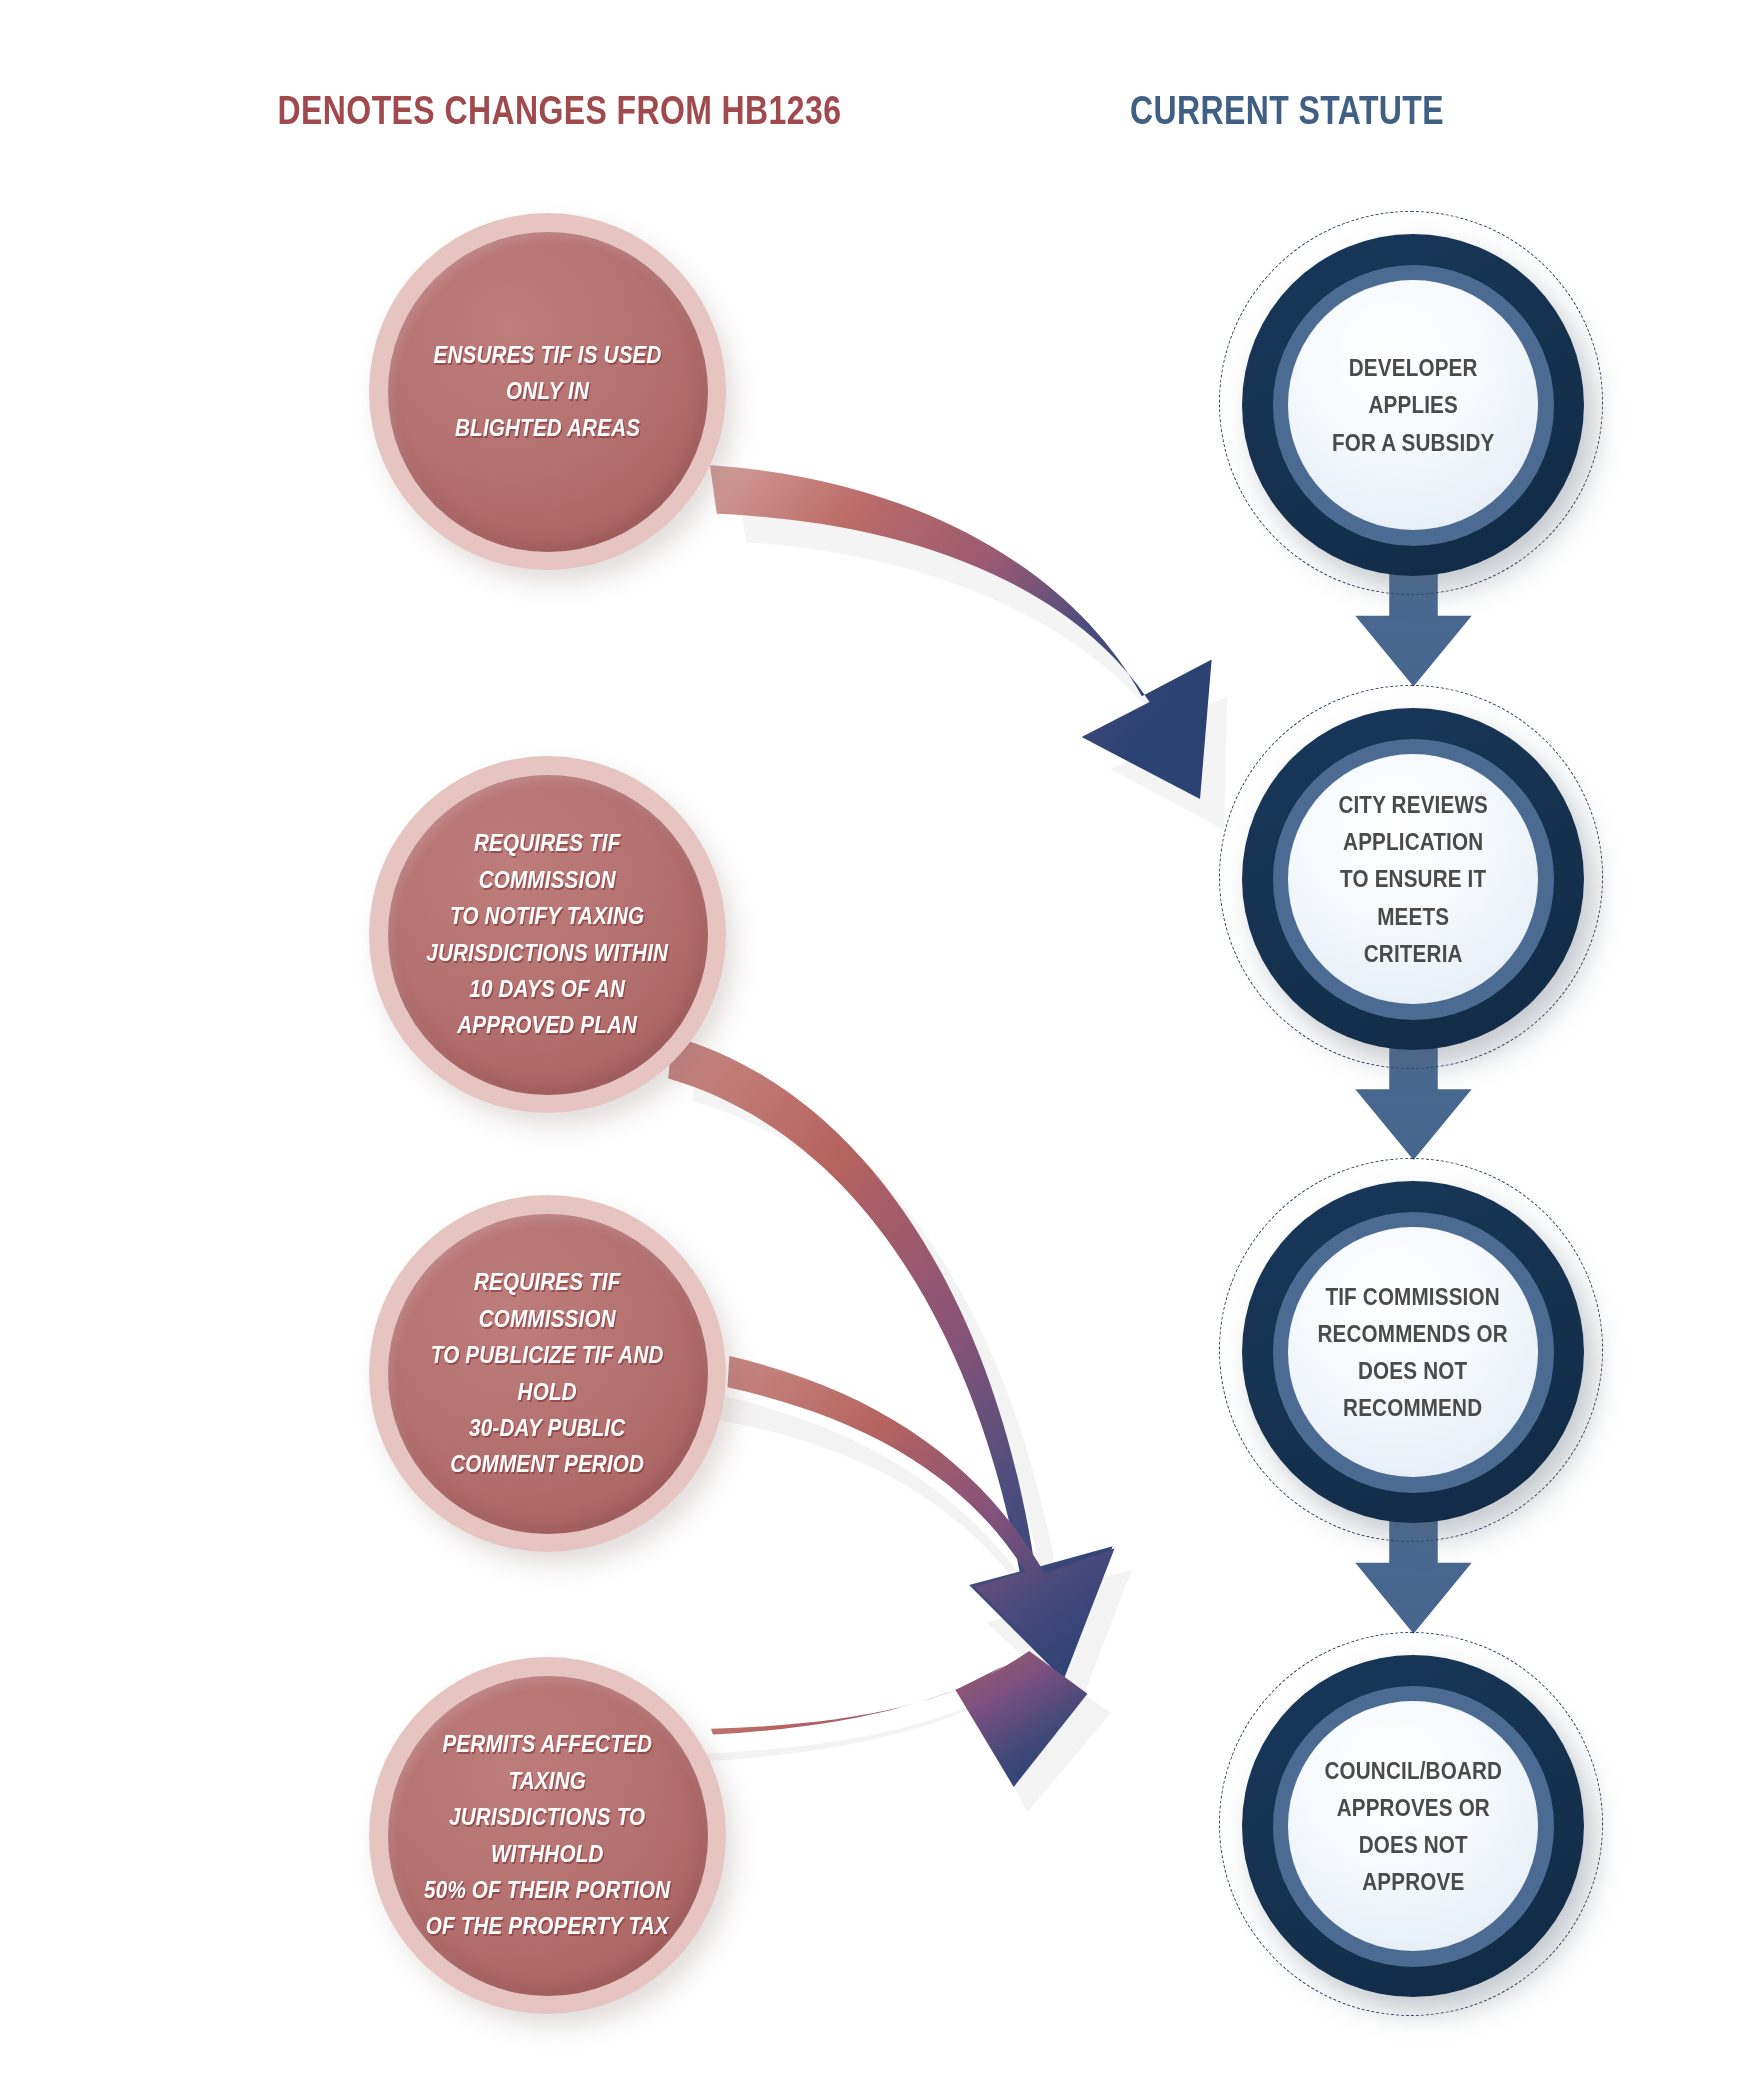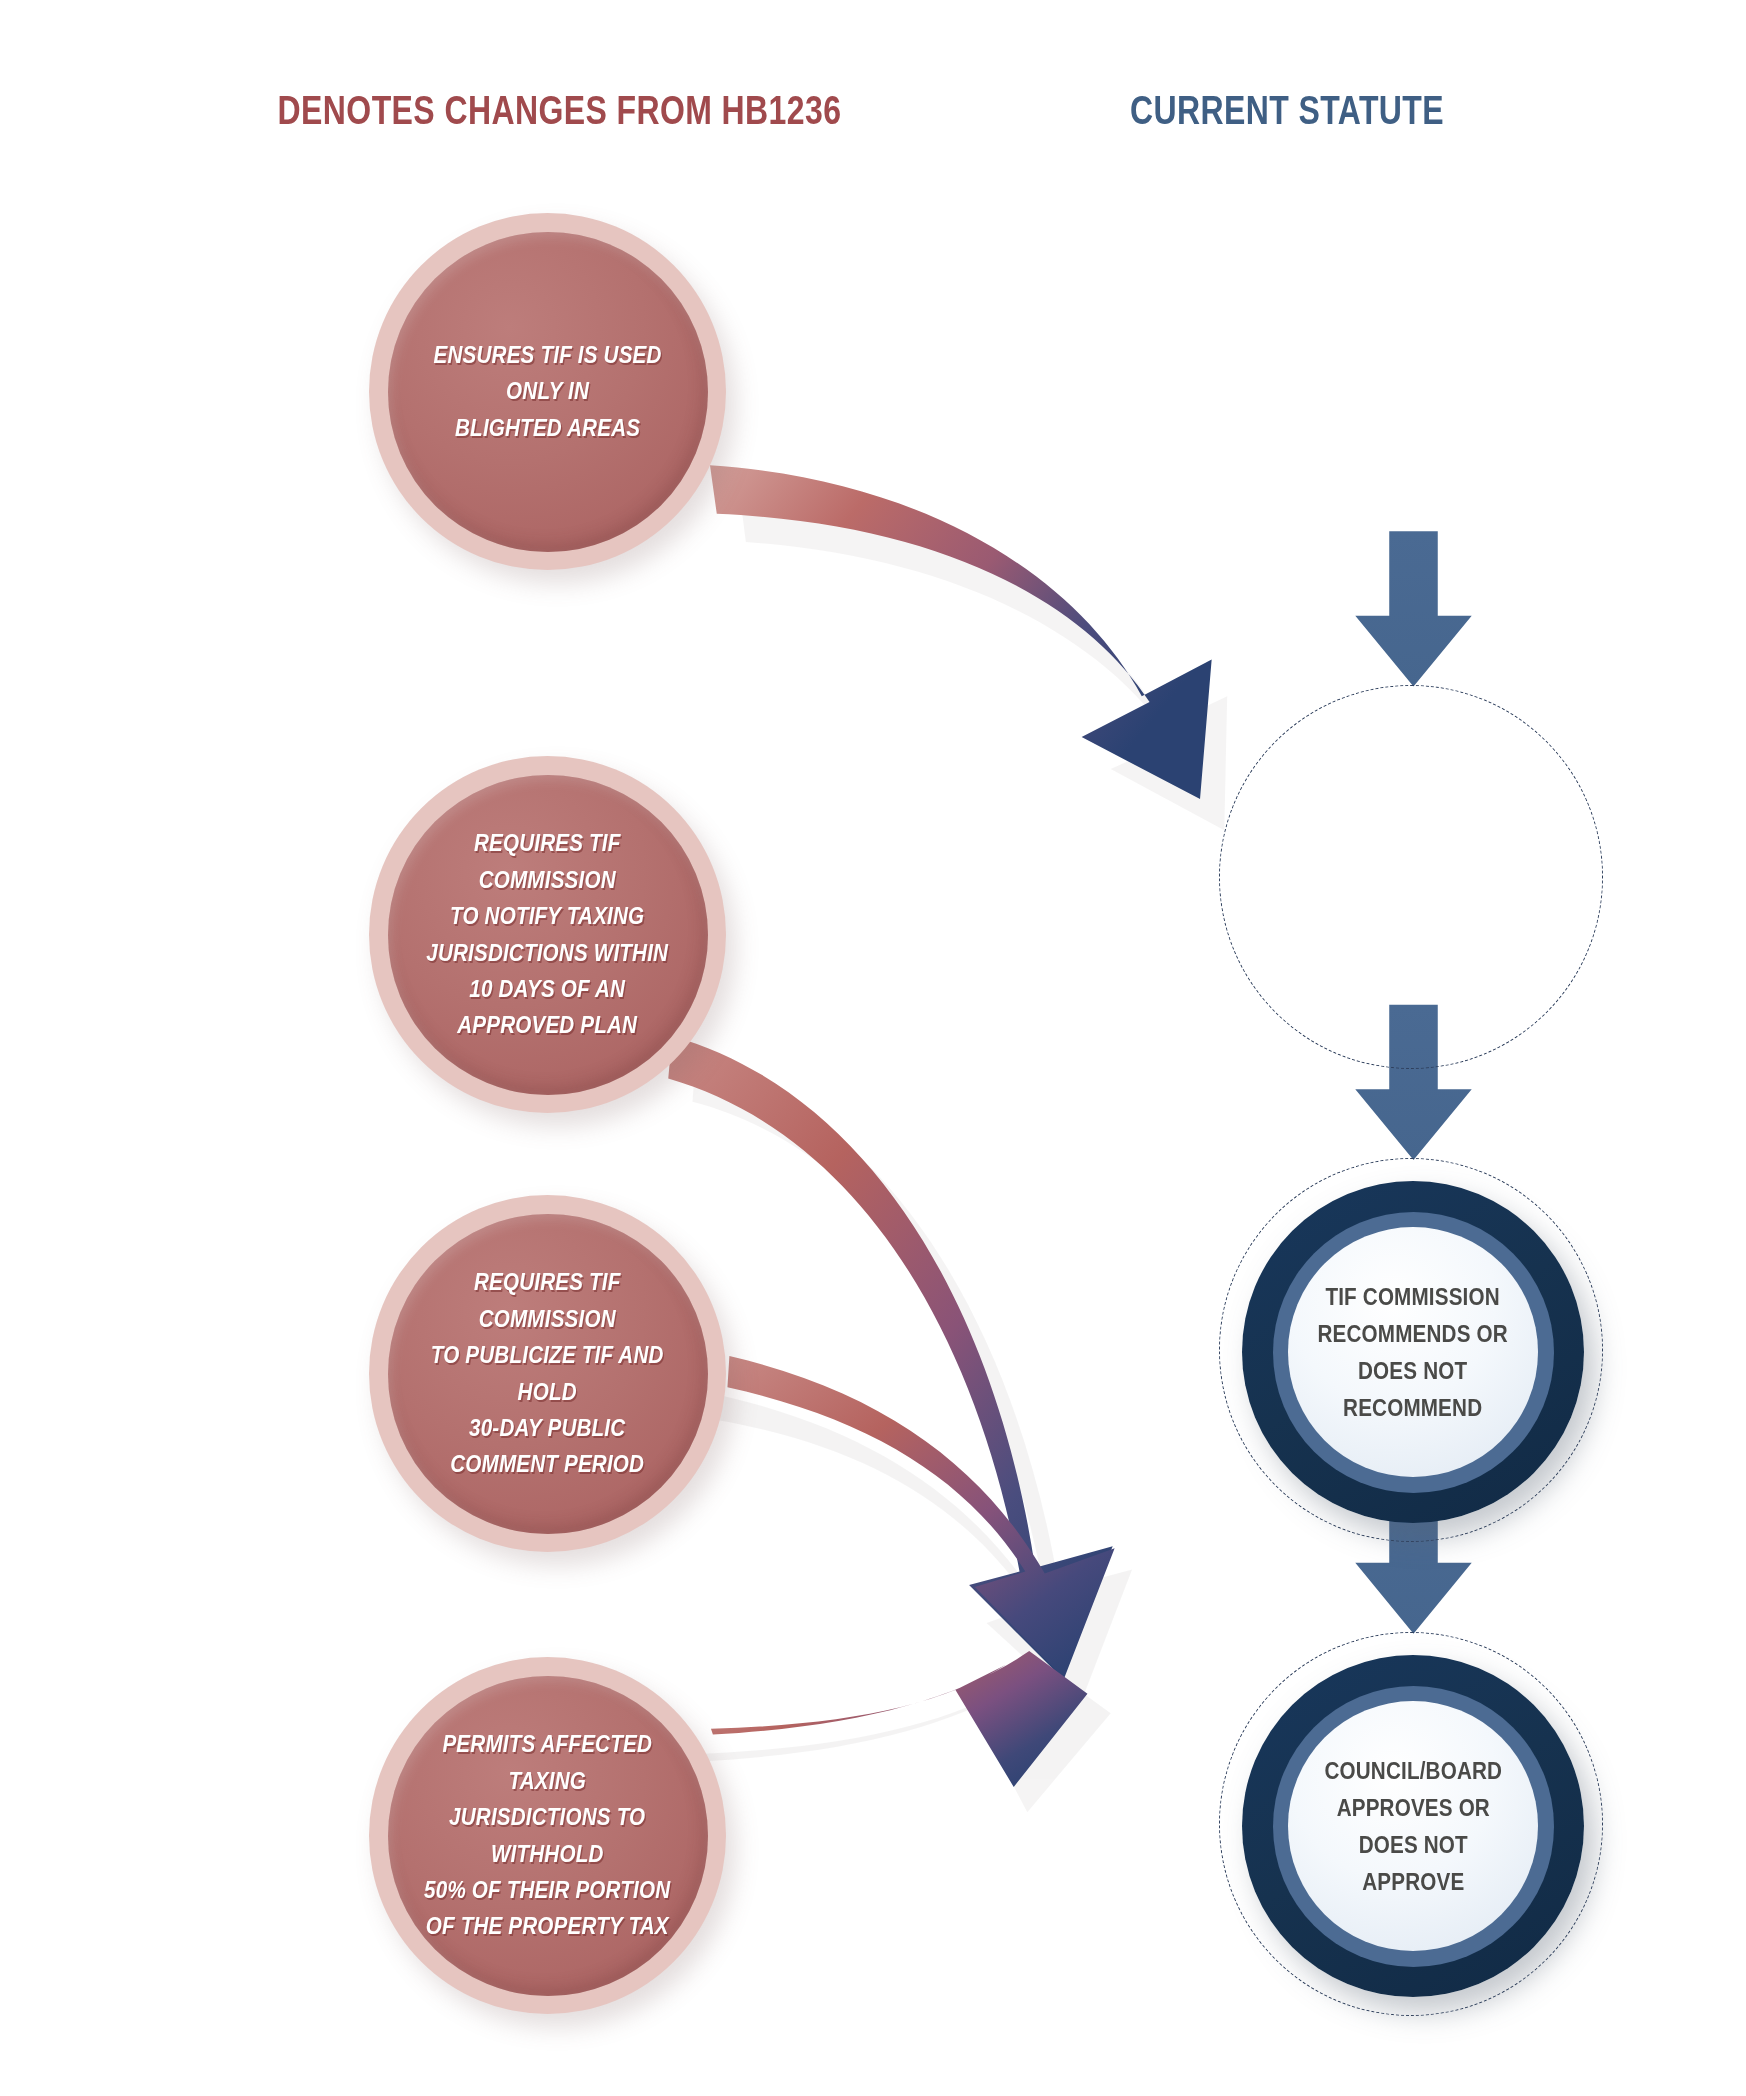--- a/index.html
+++ b/index.html
@@ -283,23 +283,44 @@
 
   <div class="red-node" style="left:353px; top:1640px;">
     <div class="inner">
       <span class="label">PERMITS AFFECTED TAXING
 JURISDICTIONS TO WITHHOLD
 50% OF THEIR PORTION
 OF THE PROPERTY TAX</span>
     </div>
   </div>
 
+  <div class="blue-wrap" style="left:1203px; top:194px;">
+    <div class="blue-dashed"></div>
+    <div class="blue-node">
+      <div class="blue-ring">
+        <div class="blue-core">
+          <span class="label">DEVELOPER APPLIES
+FOR A SUBSIDY</span>
+        </div>
+      </div>
+    </div>
+  </div>
 
   <div class="blue-wrap" style="left:1203px; top:668px;">
     <div class="blue-dashed"></div>
+    <div class="blue-node">
+      <div class="blue-ring">
+        <div class="blue-core">
+          <span class="label">CITY REVIEWS
+APPLICATION
+TO ENSURE IT MEETS
+CRITERIA</span>
+        </div>
+      </div>
+    </div>
   </div>
 
   <div class="blue-wrap" style="left:1203px; top:1141px;">
     <div class="blue-dashed"></div>
     <div class="blue-node">
       <div class="blue-ring">
         <div class="blue-core">
           <span class="label">TIF COMMISSION
 RECOMMENDS OR
 DOES NOT

